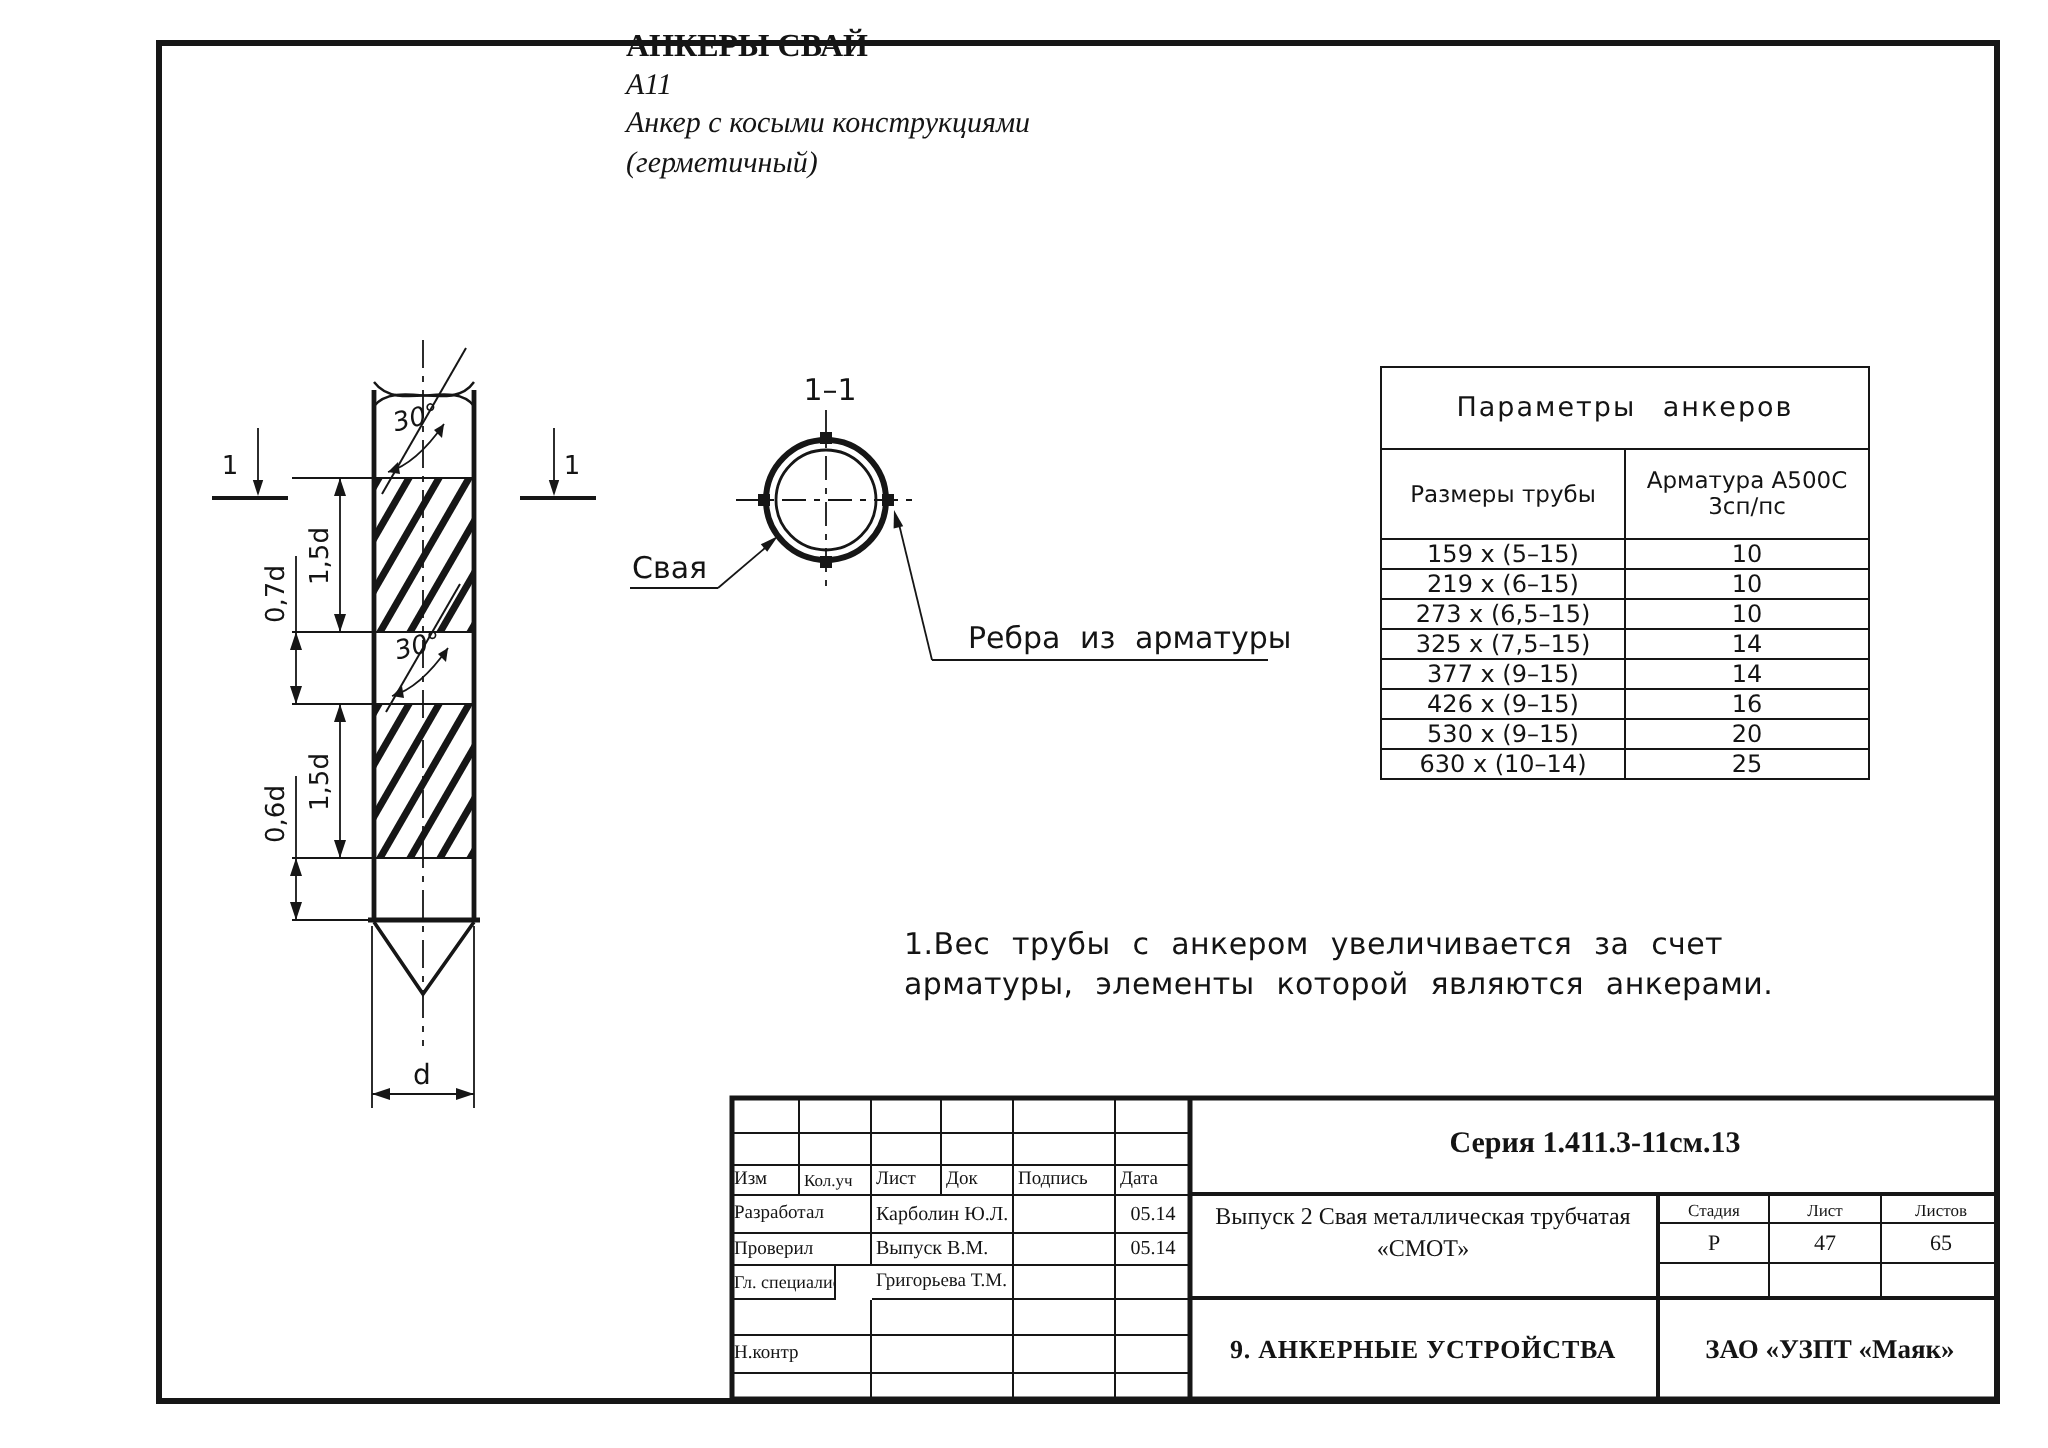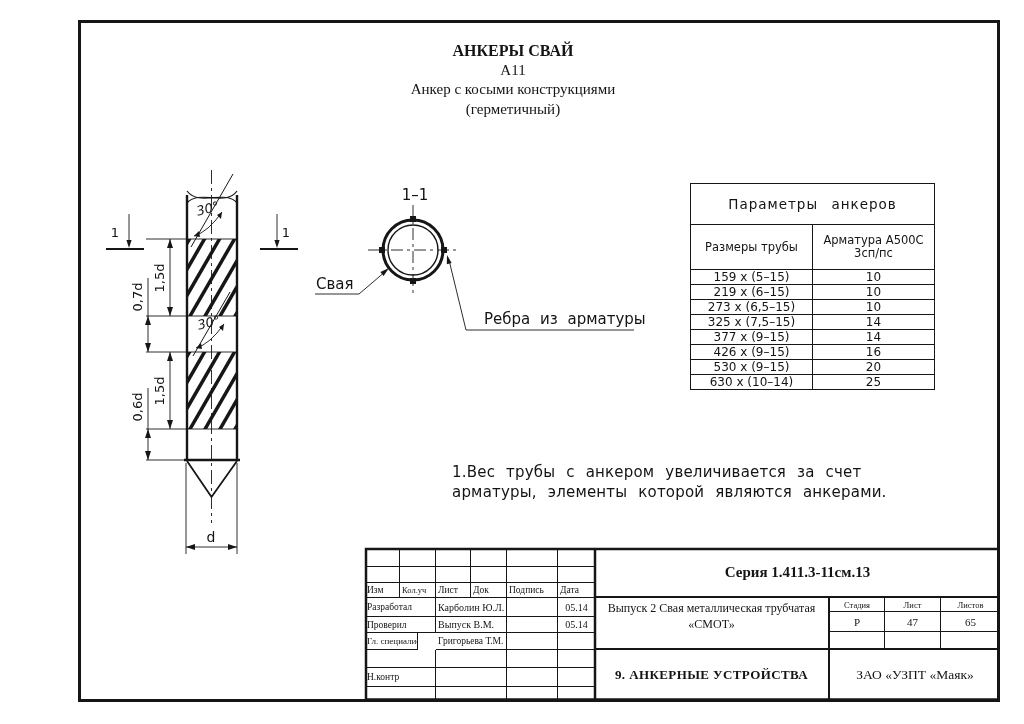--- a/index.html
+++ b/index.html
@@ -1,22 +1,22 @@
 <!DOCTYPE html>
 <html><head>
 <meta charset="utf-8">
 <style>
   html,body{margin:0;padding:0;background:#fff;}
   .page{position:relative;width:1024px;height:724px;background:#fff;overflow:hidden;
         font-family:"Liberation Serif",serif;color:#141414;}
   .lw{position:absolute;left:0;top:0;pointer-events:none;z-index:6;}
   
-  .hdr{position:absolute;left:313px;top:41px;width:400px;text-align:center;line-height:19.5px;z-index:2;}
+  .hdr{position:absolute;left:313px;top:14px;width:400px;text-align:left;line-height:19.5px;z-index:2;}
   .hdr .t1{font-size:16px;font-weight:bold;}
-  .hdr .t2,.hdr .t3,.hdr .t4,.hdr .t5{font-size:15px;}
+  .hdr .t2,.hdr .t3,.hdr .t4,.hdr .t5{font-size:15px;font-style:italic;}
   
   .note{position:absolute;left:452px;top:462px;width:520px;font-family:"DejaVu Sans",sans-serif;
         font-size:15px;letter-spacing:.2px;word-spacing:6px;line-height:20px;z-index:2;}
   
   .ptable{position:absolute;left:690px;top:183px;width:245px;border-collapse:collapse;z-index:2;
           font-family:"DejaVu Sans",sans-serif;table-layout:fixed;border-radius:24px;}
   .ptable td{border:1.6px solid #161616;padding:0;text-align:center;overflow:hidden;}
   .ptable .tt{height:40px;font-size:13.5px;letter-spacing:1px;word-spacing:8px;}
   .ptable .hh{height:45px;font-size:11.5px;line-height:13px;}
   .ptable .rr td{height:14px;font-size:12px;line-height:13px;}
@@ -29,21 +29,21 @@
   .ncb{border-bottom:none!important;}
   .cen{justify-content:center;padding-left:0;}
   .series{position:absolute;left:0;top:0;width:405px;height:50px;box-sizing:border-box;border-bottom:2px solid #161616;
           display:flex;align-items:center;justify-content:center;font-size:15px;font-weight:bold;}
   .issue{position:absolute;left:0;top:50px;width:235px;height:52px;box-sizing:border-box;
          border-right:2px solid #161616;border-bottom:2px solid #161616;text-align:center;
          font-size:12px;line-height:16px;padding-top:2px;}
   .sect9{position:absolute;left:0;top:102px;width:235px;height:50px;box-sizing:border-box;border-right:2px solid #161616;
          display:flex;align-items:center;justify-content:center;font-weight:bold;font-size:13px;letter-spacing:.4px;}
   .mayak{position:absolute;left:235px;top:102px;width:170px;height:50px;display:flex;align-items:center;justify-content:center;
-         font-weight:normal;font-size:13.5px;}
+         font-weight:bold;font-size:13.5px;}
 </style>
 </head>
 <body>
 
 <div class="page">
 
   <div class="hdr">
     <div class="t1">АНКЕРЫ СВАЙ</div>
     <div class="t2">А11</div>
     <div class="t3">Анкер с косыми конструкциями</div>

